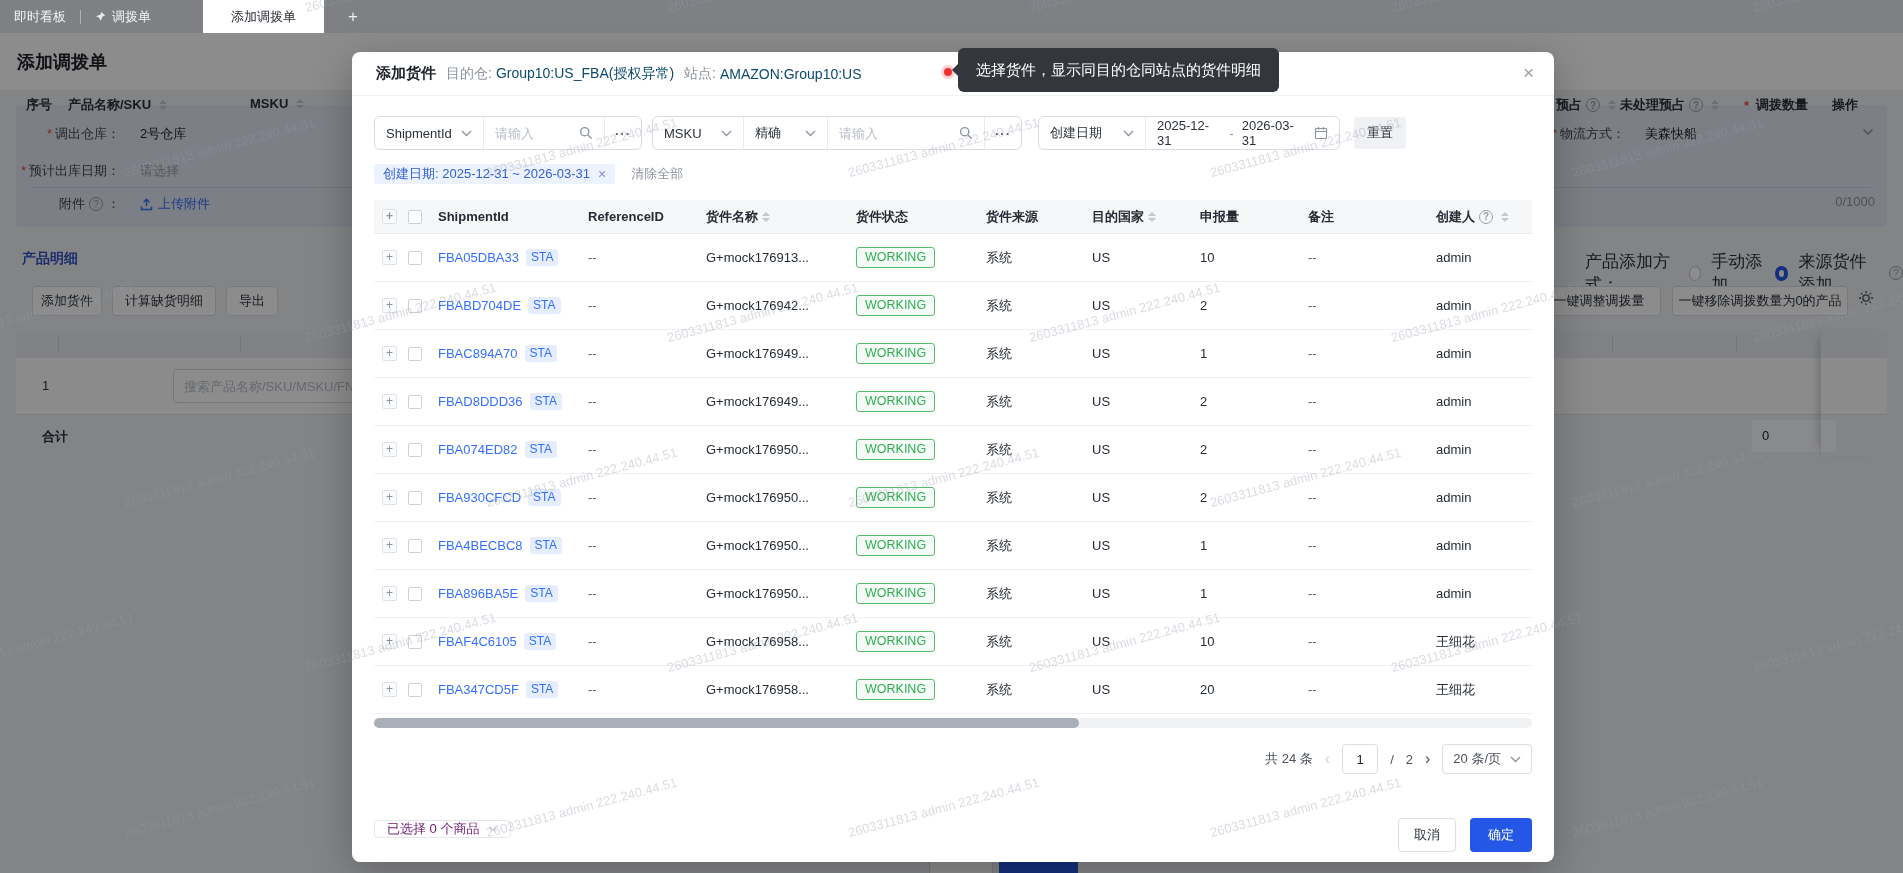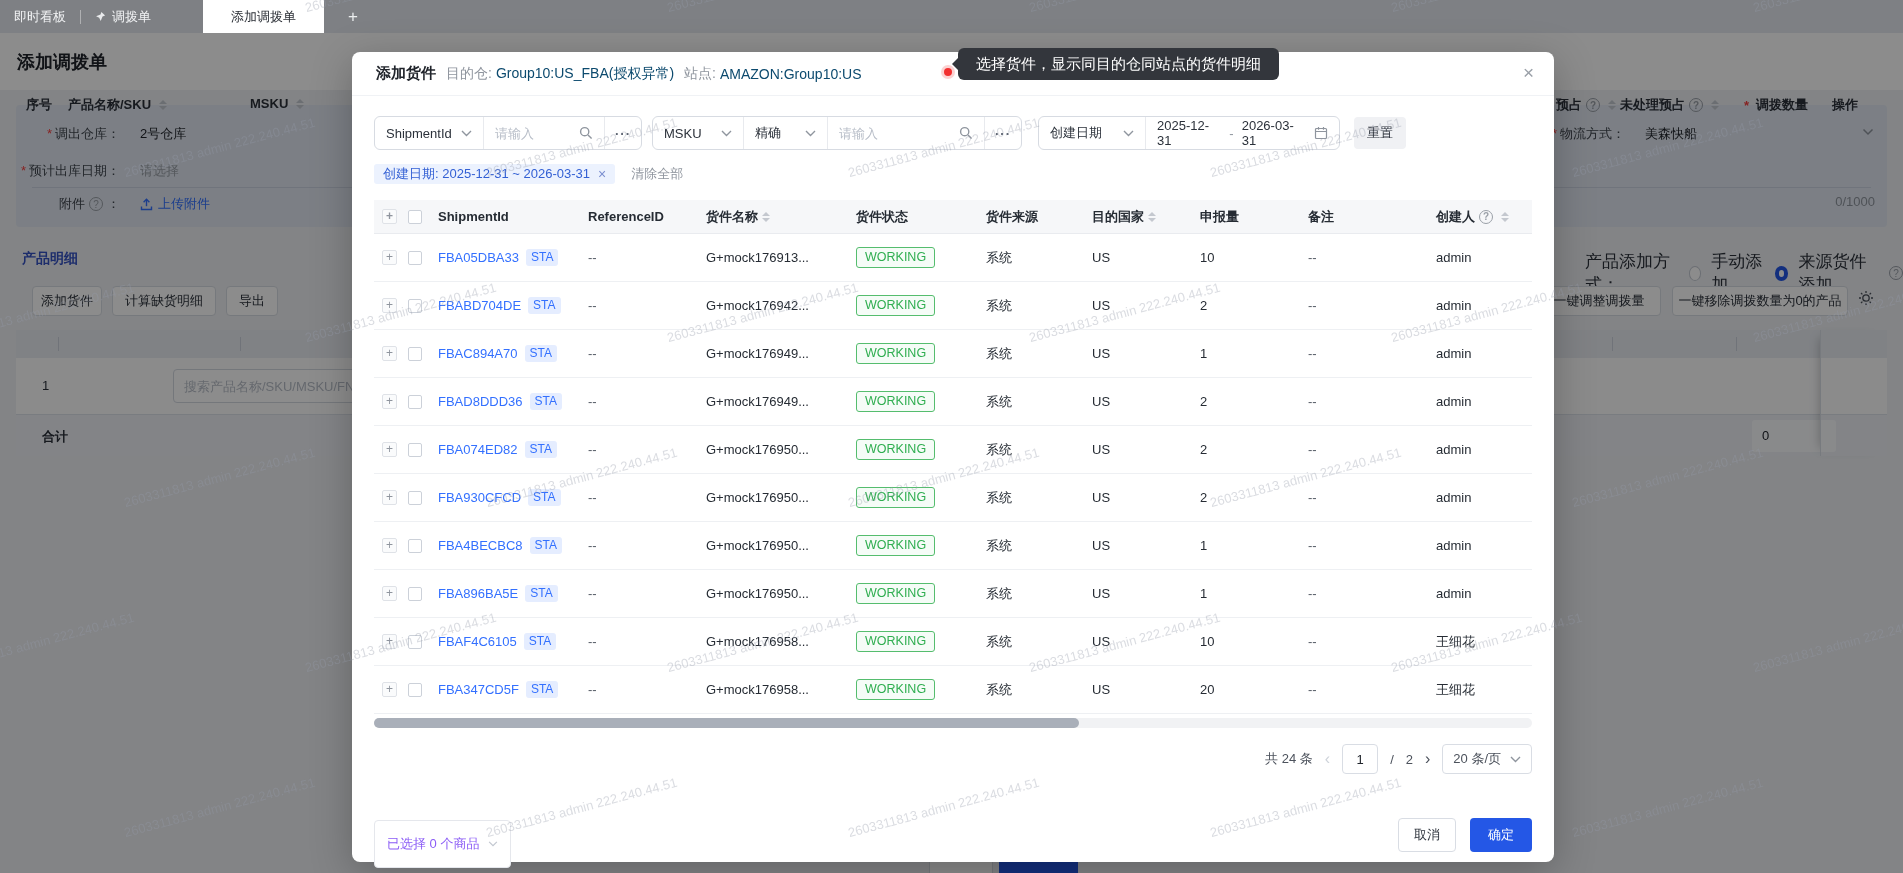--- a/index.html
+++ b/index.html
@@ -59,21 +59,21 @@
   .overlay { position:absolute; top:33px; left:0; right:0; bottom:0; background:rgba(0,0,0,.45); z-index:10; }
 
   
   .modal { position:absolute; left:352px; top:52px; width:1202px; height:810px; background:#fff; border-radius:8px; box-shadow:0 10px 40px rgba(0,0,0,.25); z-index:20; }
   .m-header { height:44px; display:flex; align-items:center; padding:0 24px; border-bottom:1px solid #f0f2f5; }
   .m-title { font-size:15px; font-weight:bold; color:#20242b; }
   .m-kv { margin-left:10px; font-size:14px; color:#8f959e; display:flex; align-items:center; gap:4px; }
   .m-kv b { font-weight:normal; color:#0c4a6e; }
   .m-close { position:absolute; right:20px; top:11px; font-size:19px; color:#9aa0a8; cursor:pointer; line-height:20px; }
   .beacon { position:absolute; left:592px; top:16px; width:8px; height:8px; border-radius:50%; background:#f23030; box-shadow:0 0 0 3px rgba(242,48,48,.22); }
-  .m-tooltip { position:absolute; left:606px; top:-4px; height:32px; display:flex; align-items:center; background:#33363c; color:#fff; font-size:15px; padding:0 18px; border-radius:6px; white-space:nowrap; }
+  .m-tooltip { position:absolute; left:606px; top:-4px; height:44px; display:flex; align-items:center; background:#33363c; color:#fff; font-size:15px; padding:0 18px; border-radius:6px; white-space:nowrap; }
   .m-tooltip::before { content:""; position:absolute; left:-6px; top:50%; margin-top:-6px; border-top:6px solid transparent; border-bottom:6px solid transparent; border-right:6px solid #33363c; }
 
   .m-filters { position:absolute; top:64px; left:22px; display:flex; align-items:center; }
   .fgroup { display:flex; align-items:stretch; height:34px; border:1px solid #d7dbe2; border-radius:6px; background:#fff; overflow:hidden; }
   .seg { display:flex; align-items:center; gap:8px; padding:0 11px; font-size:13px; color:#2b313a; }
   .seg + .seg { border-left:1px solid #e8eaee; }
   .seg input { border:none; outline:none; width:100%; font-size:13px; color:#2b313a; background:transparent; }
   .seg input::placeholder { color:#b8bec8; }
   .seg.more { color:#5c6370; font-size:13px; letter-spacing:1px; cursor:pointer; padding:0 10px; font-weight:bold; }
   .reset-btn { height:32px; margin-left:14px; background:#f0f1f4; border-radius:4px; border:none; padding:0 13px; font-size:13px; color:#2b313a; cursor:pointer; }
@@ -97,21 +97,21 @@
 
   .hscroll { position:absolute; top:666px; left:22px; right:22px; height:10px; background:#f1f2f4; border-radius:5px; }
   .hscroll .thumb { position:absolute; left:0; top:0; width:705px; height:10px; background:#a9afb9; border-radius:5px; cursor:grab; }
 
   .m-pager { position:absolute; top:692px; right:22px; display:flex; align-items:center; gap:12px; font-size:13px; color:#4c525c; }
   .pg-chevron { font-size:16px; line-height:16px; cursor:pointer; }
   .pg-chevron.disabled { color:#ced3da; }
   .pg-box { width:36px; height:30px; border:1px solid #d9dde4; border-radius:4px; display:flex; align-items:center; justify-content:center; color:#20242b; background:#fff; }
   .pg-size { height:30px; border:1px solid #d9dde4; border-radius:4px; display:flex; align-items:center; gap:9px; padding:0 10px; background:#fff; cursor:pointer; }
 
-  .m-selected { position:absolute; left:22px; top:768px; height:48px; border:1px solid #e5e7ec; border-radius:4px; display:flex; align-items:center; gap:9px; padding:0 12px; font-size:13px; color:#8b5cf6; background:#fff; }
+  .m-selected { position:absolute; left:22px; top:768px; height:18px; border:1px solid #e5e7ec; border-radius:4px; display:flex; align-items:center; gap:9px; padding:0 12px; font-size:13px; color:#701a75; background:#fff; }
   .m-cancel { position:absolute; right:98px; top:766px; width:58px; height:34px; border:1px solid #d9dde4; border-radius:4px; background:#fff; font-size:13px; color:#2b313a; cursor:pointer; }
   .m-confirm { position:absolute; right:22px; top:766px; width:62px; height:34px; border:none; border-radius:4px; background:#2457e6; font-size:13px; color:#fff; cursor:pointer; }
 
   
   .wm-layer { position:absolute; inset:0; z-index:40; pointer-events:none; overflow:hidden; }
   .wm { position:absolute; transform:rotate(-15deg); font-size:13px; color:rgba(150,156,168,.35); white-space:nowrap; }
 
   svg { display:block; flex:none; }
 </style>
 </head>

